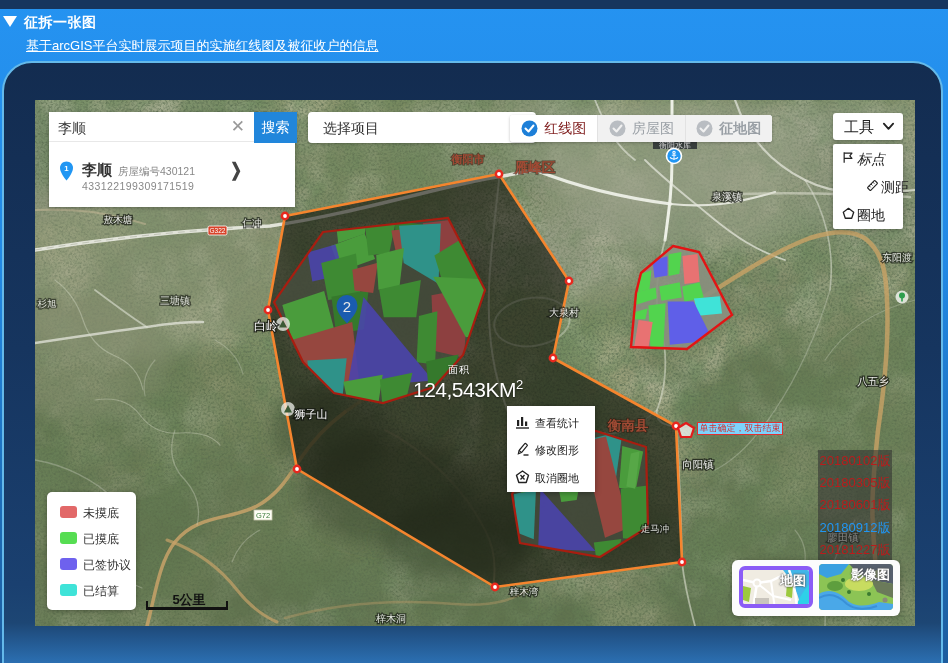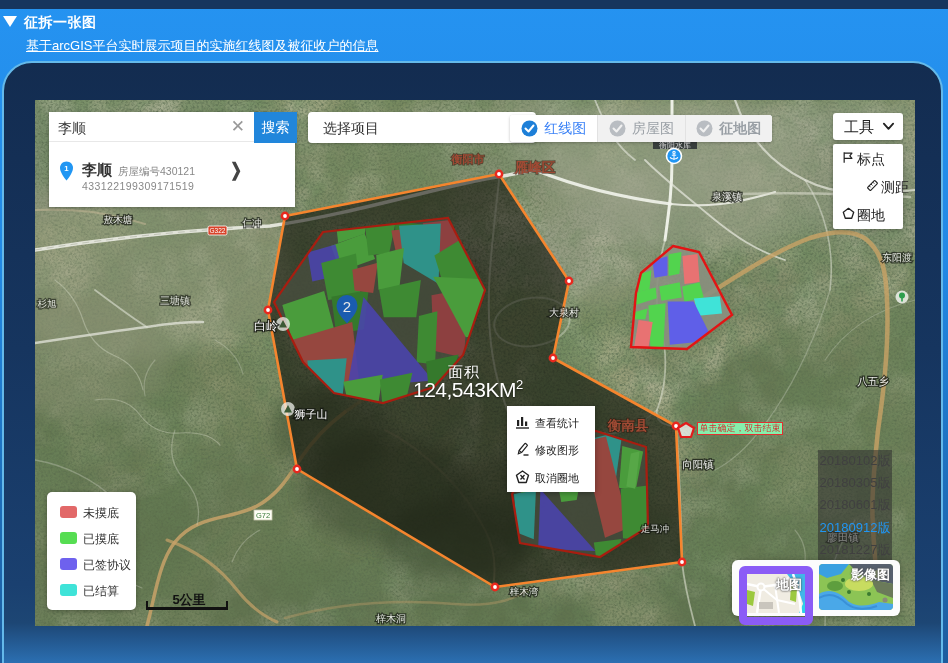--- a/index.html
+++ b/index.html
@@ -23,49 +23,49 @@
 .pin1 { position:absolute; left:11px; top:18px; }
 .rname { position:absolute; left:33px; top:18px; font-size:15px; font-weight:bold; color:#333; }
 .rnum { position:absolute; left:69px; top:22px; font-size:10.5px; color:#888; }
 .rid { position:absolute; left:33px; top:37px; font-size:10.5px; color:#888; letter-spacing:0.4px; }
 .rarrow { position:absolute; right:12px; top:18px; font-size:14px; color:#444; font-weight:bold; transform:scaleY(1.3); }
 .project { position:absolute; left:308px; top:112px; width:228px; height:31px; background:#fff; border-radius:4px; box-shadow:0 1px 3px rgba(0,0,0,0.25); }
 .project .t { position:absolute; left:15px; top:8px; font-size:14px; color:#333; }
 .project .c { position:absolute; right:9px; top:8px; }
 .layers { position:absolute; left:510px; top:115px; width:262px; height:27px; background:#fff; border-radius:3px; box-shadow:0 1px 3px rgba(0,0,0,0.25); display:flex; }
 .layers .seg { width:87.3px; height:27px; display:flex; align-items:center; justify-content:center; gap:6px; font-size:14px; }
-.layers .seg.on { color:#3b82f6; background:#fff; border-radius:3px 0 0 3px; }
+.layers .seg.on { color:#7f1d1d; background:#fff; border-radius:3px 0 0 3px; }
 .layers .seg.off { color:#9aa0a6; background:#f1f1f1; border-left:1px solid #e2e2e2; }
 .layers .seg:last-child { border-radius:0 3px 3px 0;font-weight:bold; }
 .toolbtn { position:absolute; left:833px; top:113px; width:70px; height:27px; background:#fff; border-radius:3px; box-shadow:0 1px 3px rgba(0,0,0,0.25); }
 .toolbtn .t { position:absolute; left:11px; top:5px; font-size:15px; color:#222; }
 .toolbtn .c { position:absolute; right:8px; top:7px; }
 .toolmenu { position:absolute; left:833px; top:144px; width:70px; height:85px; background:#fff; border-radius:2px; box-shadow:0 1px 5px rgba(0,0,0,0.3); }
 .toolmenu .item { position:absolute; left:0; width:70px; height:28px; }
 .toolmenu .item .txt { position:absolute; left:24px; top:6px; font-size:14px; color:#222; }
 .toolmenu .item svg { position:absolute; left:9px; top:6px; }
 .ctxmenu { position:absolute; left:507px; top:406px; width:88px; height:86px; background:#fff; box-shadow:0 1px 6px rgba(0,0,0,0.35); }
 .ctxmenu .item { position:absolute; left:0; width:88px; height:28px; }
 .ctxmenu .item .txt { position:absolute; left:28px; top:8px; font-size:11px; color:#222; }
 .ctxmenu .item svg { position:absolute; left:8px; top:7px; }
-.areal1 { position:absolute; left:448px; top:363px; width:32px; font-size:15px; letter-spacing:1px; color:#fff; text-shadow:0 1px 2px rgba(0,0,0,0.6); }
+.areal1 { position:absolute; left:448px; top:363px; width:32px; font-size:10px; letter-spacing:1px; color:#fff; text-shadow:0 1px 2px rgba(0,0,0,0.6); }
 .areal2 { position:absolute; left:413px; top:377px; width:100px; font-size:21px; letter-spacing:-0.5px; color:#fff; text-shadow:0 1px 2px rgba(0,0,0,0.6); }
 .areal2 sup { font-size:13px; }
-.hintbox { position:absolute; left:697px; top:422px; width:86px; height:13px; background:#86efac; border:1px solid #e03030; color:#d03030; font-size:9px; line-height:11.5px; text-align:center; white-space:nowrap; }
+.hintbox { position:absolute; left:697px; top:422px; width:86px; height:13px; background:#7dd3fc; border:1px solid #e03030; color:#d03030; font-size:9px; line-height:11.5px; text-align:center; white-space:nowrap; }
 .versions { position:absolute; left:818px; top:450px; width:74px; height:111px; background:rgba(45,45,45,0.55); }
-.versions div { height:22.2px; line-height:22.2px; text-align:center; color:#404040; font-size:13px; white-space:nowrap; }
+.versions div { height:22.2px; line-height:22.2px; text-align:center; color:#b91c1c; font-size:13px; white-space:nowrap; }
 .versions div.sel { color:#2196f3; }
 .legend { position:absolute; left:47px; top:492px; width:89px; height:118px; background:#fff; border-radius:5px; box-shadow:0 1px 5px rgba(0,0,0,0.3); }
 .legend .row { position:absolute; left:13px; height:12px; }
 .legend .sw { position:absolute; left:0; top:0; width:17px; height:12px; border-radius:3px; }
 .legend .lt { position:absolute; left:23px; top:-1px; font-size:12px; color:#333; white-space:nowrap; }
 .scalebar { position:absolute; left:146px; top:601px; width:82px; height:9px; border-left:2px solid #111; border-right:2px solid #111; border-bottom:3px solid #111;padding-left:30px; }
 .scalebar .t { position:absolute; left:0; width:82px; top:-10px; text-align:center; font-size:13px; color:#111; font-weight:bold; }
 .thumbs { position:absolute; left:732px; top:560px; width:168px; height:56px; background:#fcfcfc; border-radius:6px; box-shadow:0 1px 6px rgba(0,0,0,0.3); }
-.thumb1 { position:absolute; left:7px; top:6px; width:74px; height:59px; border:8px solid #8b5cf6; border-radius:6px; overflow:hidden;padding-left:23px; }
+.thumb1 { position:absolute; left:7px; top:6px; width:74px; height:42px; border:4px solid #8b5cf6; border-radius:6px; overflow:hidden;padding-left:23px; }
 .thumb2 { position:absolute; left:87px; top:4px; width:74px; height:46px; border-radius:4px; overflow:hidden; }
 .tlabel { position:absolute; right:3px; top:2px; color:#fff; font-size:13px; font-weight:bold; text-shadow:0 0 2px #555,0 0 2px #555; }
 </style>
 </head>
 <body>
 <div class="frame"></div>
 <div class="topbar"></div>
 <div class="tri"></div>
 <div class="title">征拆一张图</div>
 <div class="subtitle">基于arcGIS平台实时展示项目的实施红线图及被征收户的信息</div>
@@ -352,21 +352,21 @@
         <path d="M4.5 8.5 L7.5 11.5 L12.5 5.5" stroke="#f1f1f1" stroke-width="2" fill="none" stroke-linecap="round" stroke-linejoin="round"></path>
       </svg>征地图</div>
 </div>
 <div class="toolbtn">
   <span class="t">工具</span>
   <svg class="c" width="13" height="13" viewBox="0 0 14 14">
       <path d="M2 4 L7 9.5 L12 4" stroke="#222" stroke-width="2" fill="none" stroke-linecap="round" stroke-linejoin="round"></path>
     </svg>
 </div>
 <div class="toolmenu">
-  <div class="item" style="top:1px;">
+  <div class="item" style="top:1px;font-style:italic;">
       <svg width="13" height="13" viewBox="0 0 15 15">
         <path d="M2.5 13.5 L2.5 1.5 M2.5 2.5 L11.5 2.5 L9 5.5 L11.5 8.5 L2.5 8.5" stroke="#222" stroke-width="1.4" fill="none" stroke-linejoin="round"></path>
       </svg>
       <span class="txt">标点</span>
     </div>
   <div class="item" style="top:29px;margin-left:24px;">
       <svg width="13" height="13" viewBox="0 0 15 15">
         <g transform="rotate(-45 7.5 7.5)">
           <rect x="1.5" y="5" width="12" height="5" rx="1" stroke="#222" stroke-width="1.3" fill="none"></rect>
           <path d="M4.5 5 V7.5 M7.5 5 V7.5 M10.5 5 V7.5" stroke="#222" stroke-width="1"></path>

